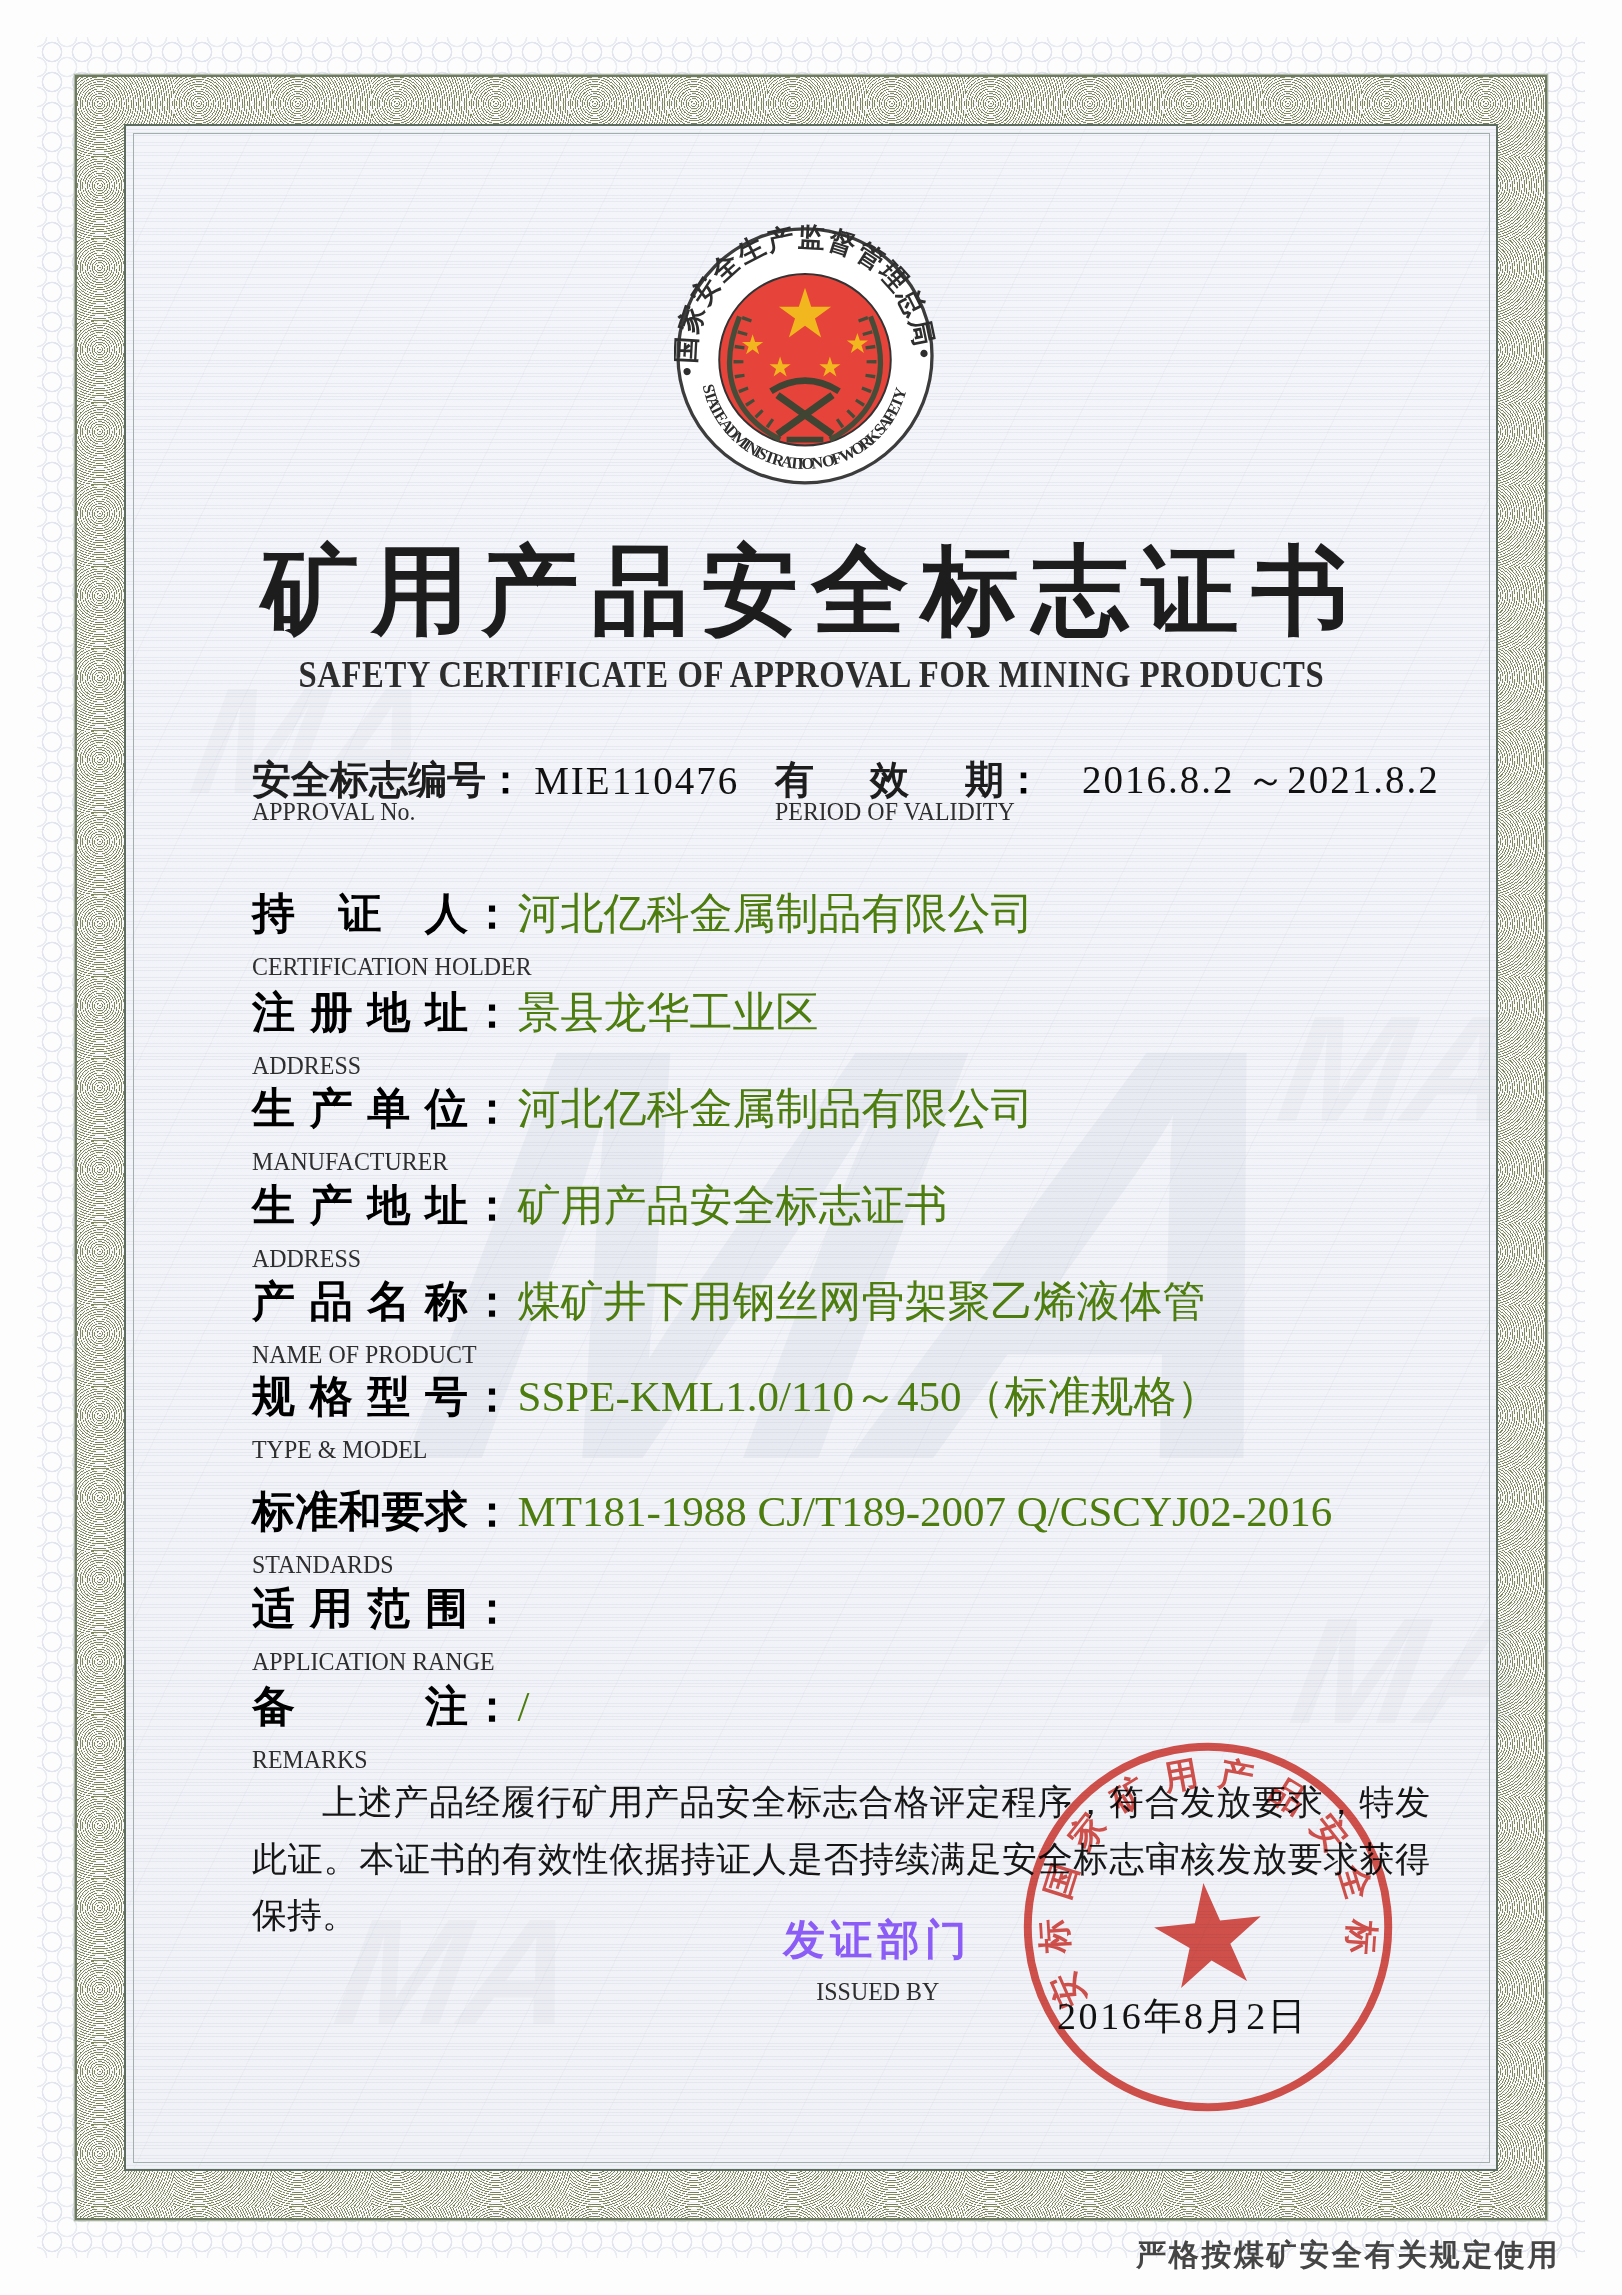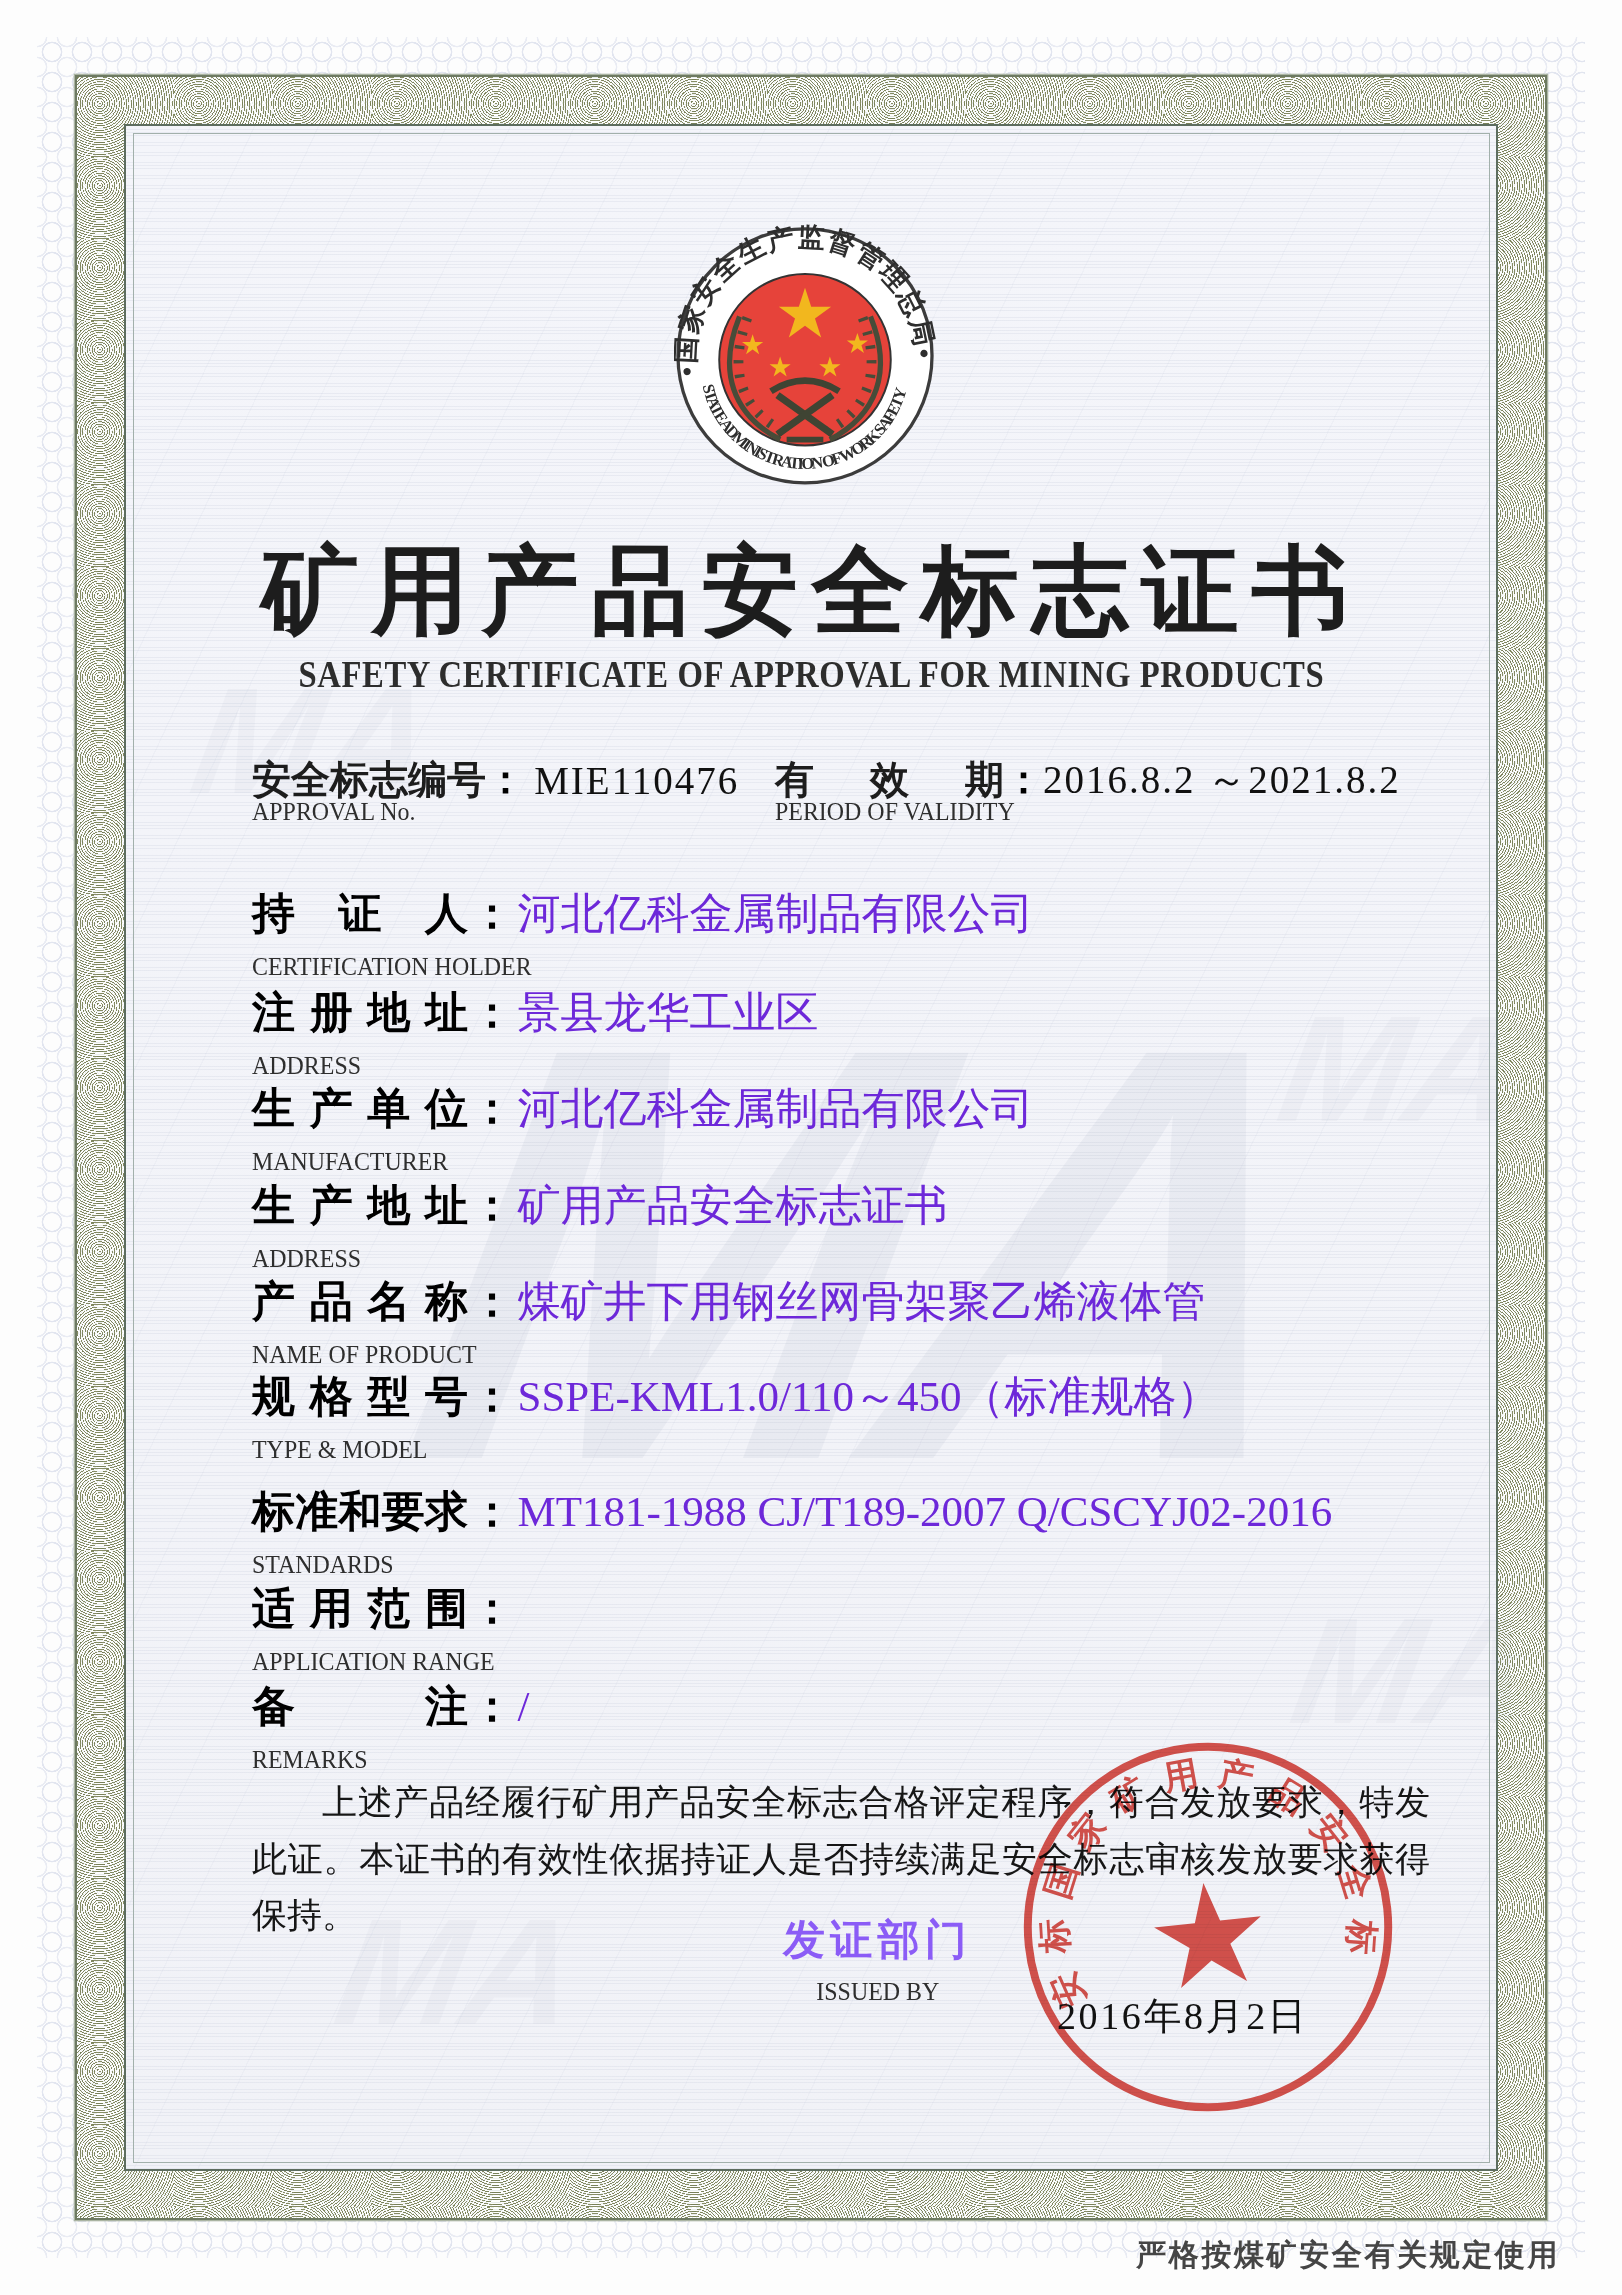--- a/index.html
+++ b/index.html
@@ -42,21 +42,21 @@
   .w330{width:216px;}.w350{width:229px;}
   .colon{font-size:39px;font-weight:bold;}
   .num{font-size:39px;letter-spacing:2px;color:#111;}
   .eng{font-size:26px;color:#2e2e2e;transform:scaleX(.92);transform-origin:left;white-space:nowrap;
     font-family:"Liberation Serif","DejaVu Serif",serif;}
   .field{position:absolute;left:252px;}
   .frow{display:flex;align-items:baseline;}
   .field .eng{margin-top:9.2px;display:block;}
   .f-lbl{font-size:43px;font-weight:bold;}
   .f-colon{font-size:43px;font-weight:bold;margin:0 3.9px 0 2.6px;}
-  .f-val{font-size:43px;white-space:nowrap;color:#6d28d9;}
+  .f-val{font-size:43px;white-space:nowrap;color:#4d7c0f;}
   .approval{position:absolute;top:753px;left:252px;display:flex;align-items:center;}
   .validity{position:absolute;top:753px;left:775px;display:flex;align-items:baseline;}
   .eng-abs{position:absolute;}
   .statement{position:absolute;left:252px;top:1775px;width:1178px;font-size:35px;line-height:1.62;
     text-indent:2em;text-align:justify;color:#161616;}
   .issued{position:absolute;left:753px;top:1912px;width:249px;text-align:center;}
   .issued .zh-b{font-size:42px;font-weight:bold;letter-spacing:5.2px;color:#8b5cf6;}
   .issued .eng{transform-origin:center;margin-top:9.2px;}
   .date{position:absolute;left:1057px;top:1991px;font-size:38px;letter-spacing:2.6px;color:#111;z-index:6;}
   .stamp{position:absolute;left:1018px;top:1737px;z-index:5;mix-blend-mode:multiply;opacity:.92;
@@ -130,21 +130,21 @@
     </div>
     <span class="eng eng-abs" style="left:252px;top:797px;">APPROVAL No.</span>
 
     <div class="validity">
       <span class="lbl zh jlabel w350">
           <span>有</span>
           <span>效</span>
           <span>期</span>
         </span>
         <span class="colon">：</span>
-      <span class="num" style="">2016.8.2 ～2021.8.2</span>
+      <span class="num" style="margin-left:39px;">2016.8.2 ～2021.8.2</span>
     </div>
     <span class="eng eng-abs" style="left:775px;top:797px;">PERIOD OF VALIDITY</span>
 
     <div class="field" style="top:885px;">
       <div class="frow">
           <span class="f-lbl jlabel w330">
             <span>持</span>
             <span>证</span>
             <span>人</span>
           </span>

